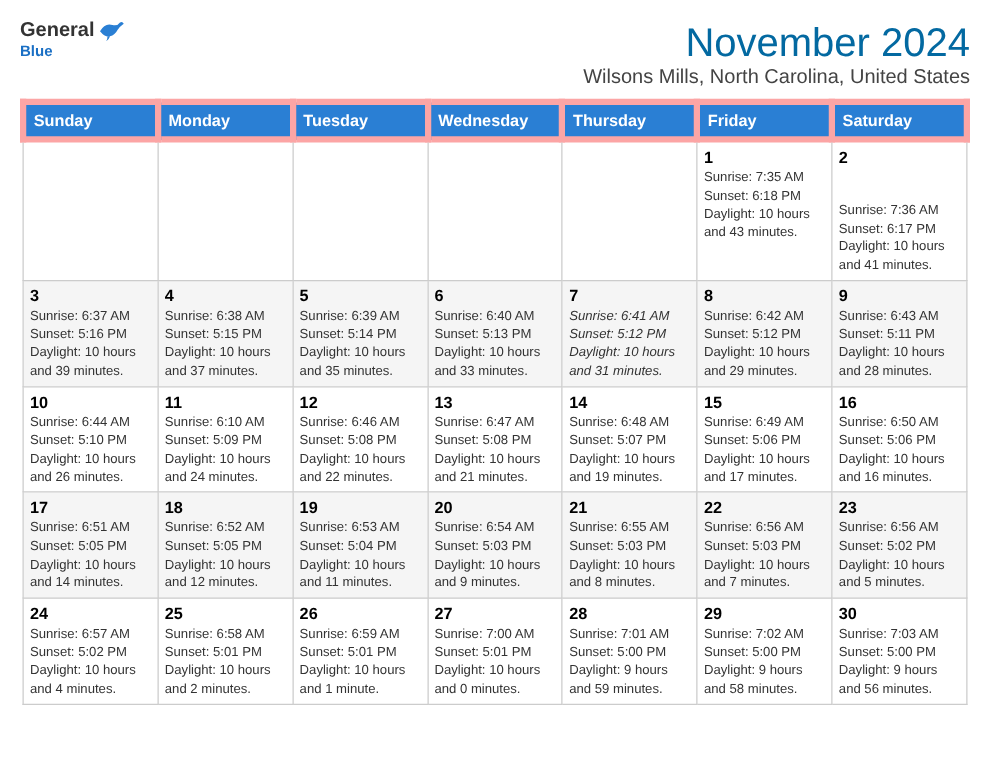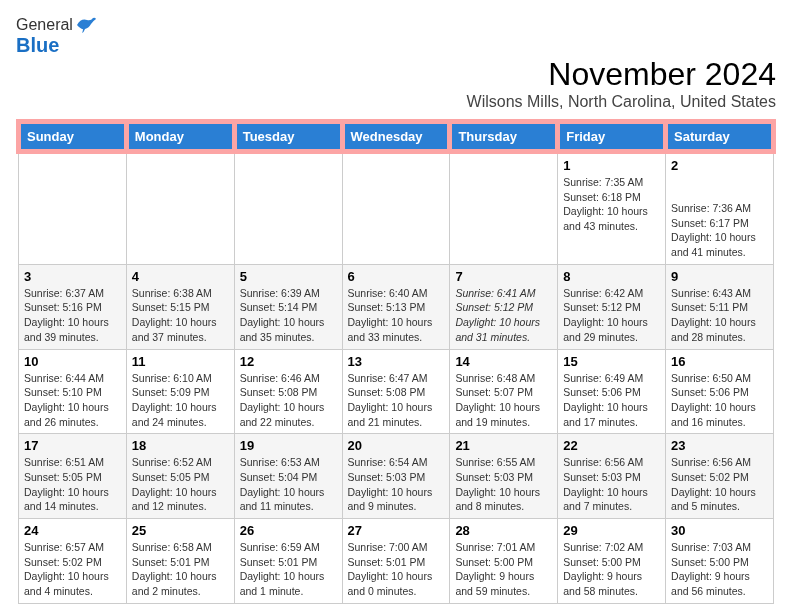--- a/index.html
+++ b/index.html
@@ -14,30 +14,29 @@
       display: flex;
       align-items: flex-start;
       justify-content: space-between;
       margin-bottom: 8px;
     }
     .logo {
       display: flex;
       flex-direction: column;
       align-items: flex-start;
     }
-    .logo-general { color: #333; }
+    .logo-general { color: #333; font-weight: bold; }
     .logo-blue { color: #1a6fc4; }
     .title-section {
       text-align: right;
     }
     .month-title {
       font-size: 32px;
       font-weight: normal;
-      color: #000000;
-      margin-top: 40px;
+      color: #0369a1;
     }
     .location {
       font-size: 16px;
       color: #444;
     }
     .calendar {
       width: 100%;
       border-collapse: collapse;
     }
     .calendar thead tr th {
@@ -81,21 +80,21 @@
 <div class="header">
   <div class="logo">
     <div style="display:flex;align-items:center;">
       <span class="logo-general">General</span>
 
       <svg width="22" height="18" viewBox="0 0 22 18" style="margin-left:2px;">
         <path d="M2,9 Q6,2 12,4 Q16,5 18,2 Q20,1 21,3 Q18,5 16,8 Q14,12 10,13 Q6,14 2,9Z" fill="#2a7fd4"></path>
         <path d="M10,13 Q9,16 7,17 Q8,15 8,13Z" fill="#2a7fd4"></path>
       </svg>
     </div>
-    <span class="logo-blue" style="font-size:20px;font-weight:bold;color:#1a6fc4;">Blue</span>
+    <span class="logo-blue" style="font-size:12px;font-weight:bold;color:#1a6fc4;">Blue</span>
   </div>
   <div class="title-section">
     <div class="month-title">November 2024</div>
     <div class="location">Wilsons Mills, North Carolina, United States</div>
   </div>
 </div>
 
 <table class="calendar">
   <thead>
     <tr>

